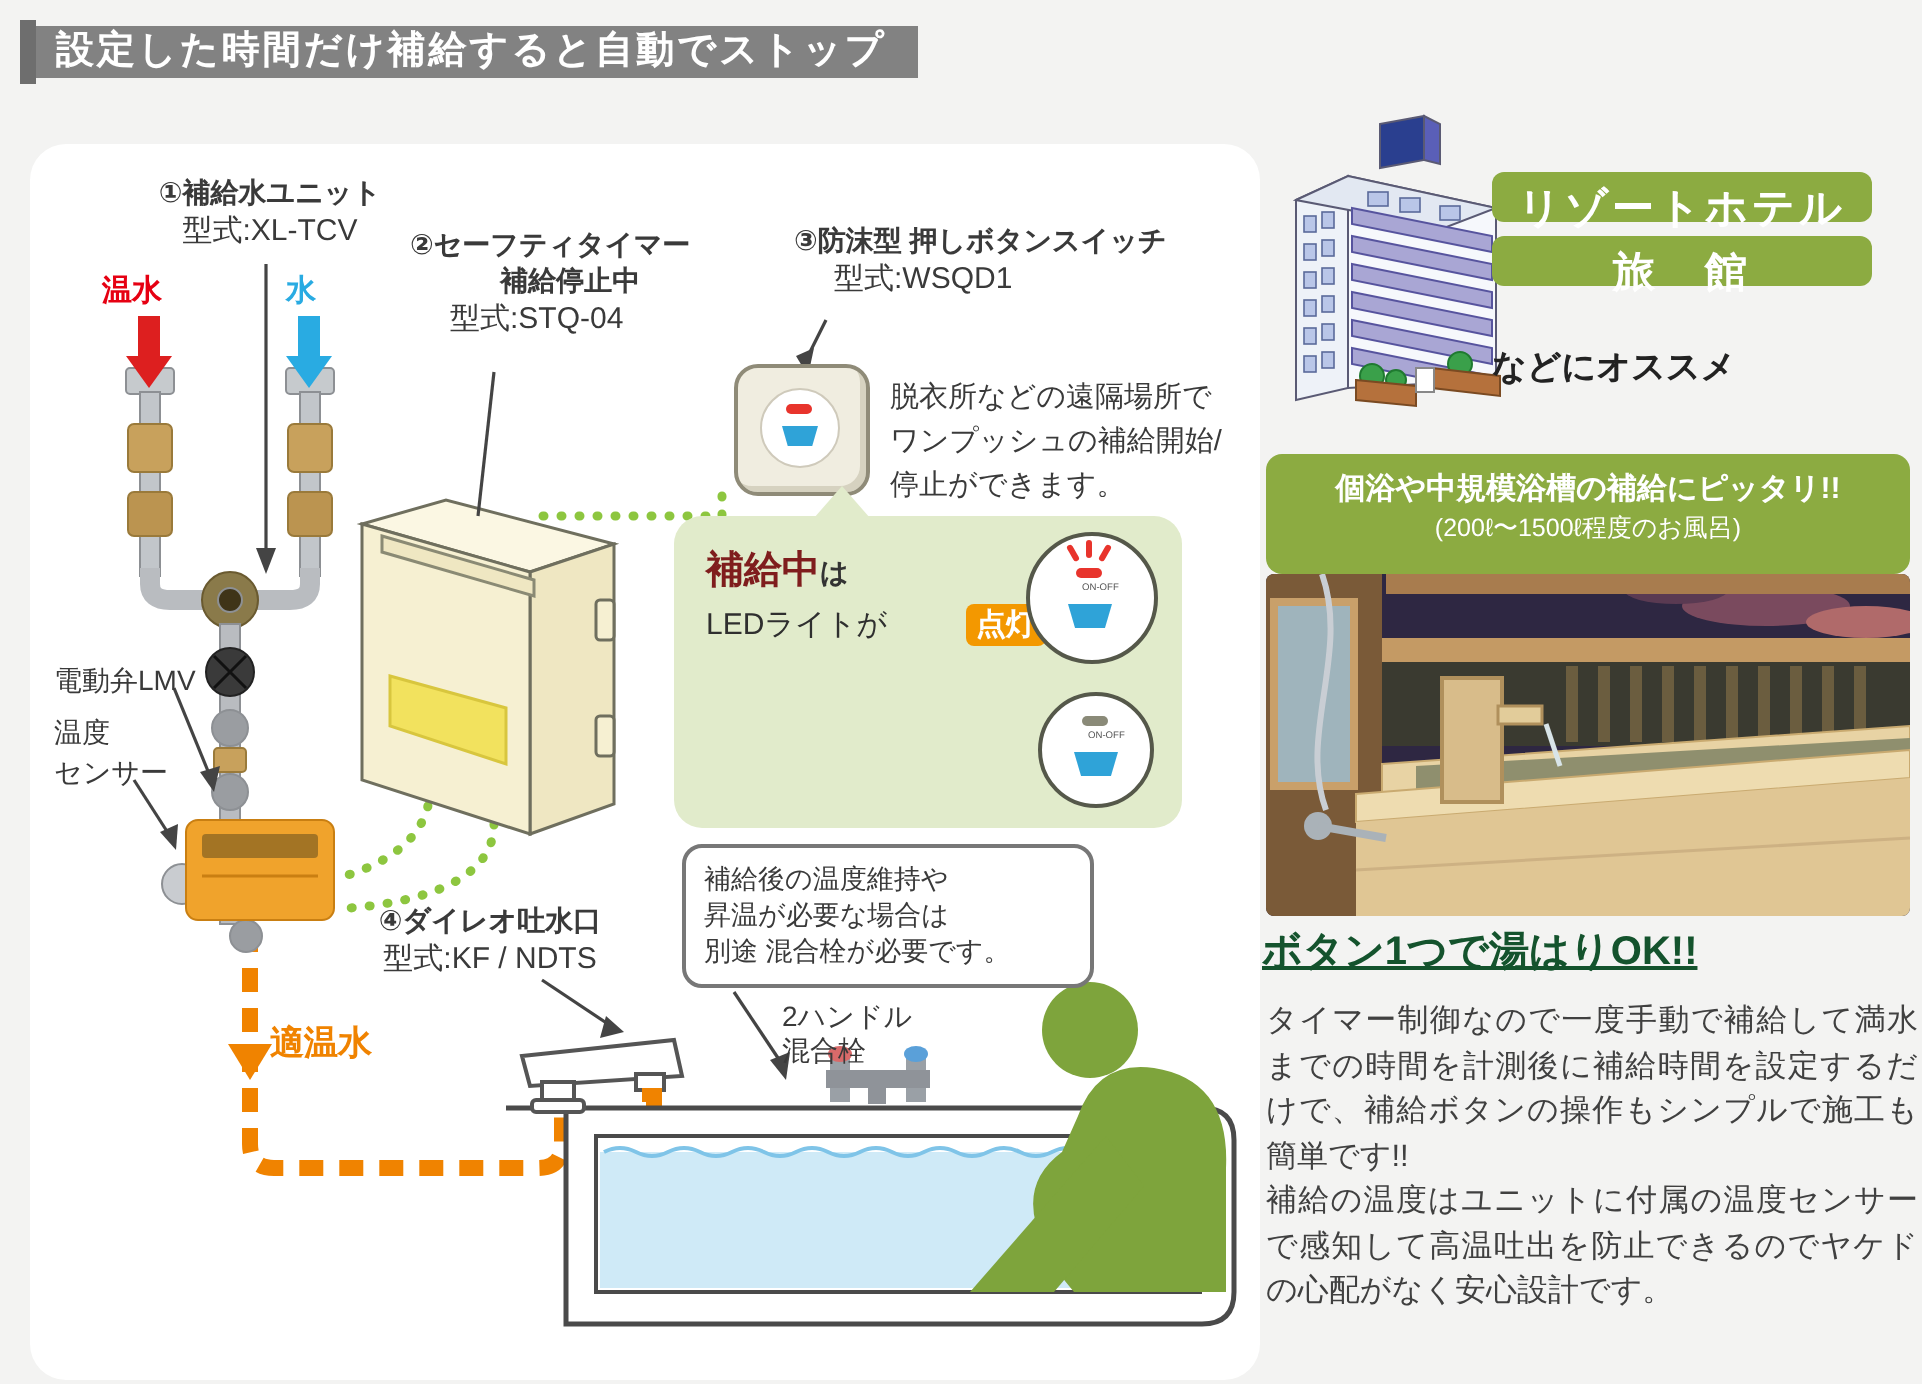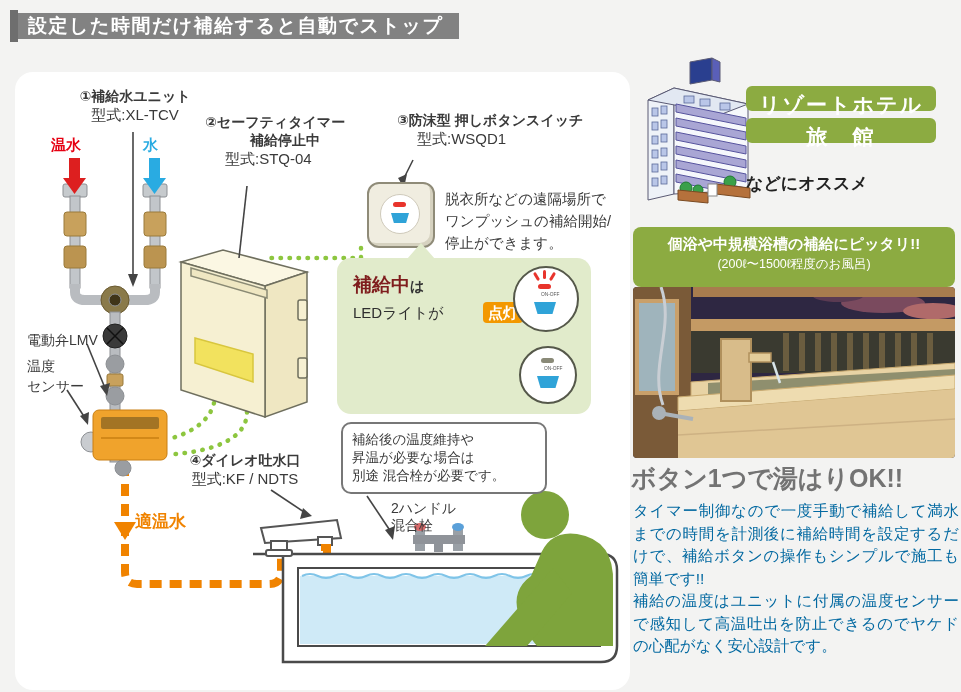--- a/index.html
+++ b/index.html
@@ -53,22 +53,22 @@
     padding:7px 9px;font-size:13.5px;line-height:18px;color:#3a3a3a;}
   
   .tagbar{width:190px;height:25px;background:#8cab41;border-radius:6px;color:#fff;
     font-size:21px;font-weight:bold;text-align:center;line-height:38px;letter-spacing:2px;}
   .tagnote{font-size:17px;font-weight:bold;color:#222;}
   .fitbox{left:633px;top:227px;width:322px;height:60px;background:#8cab41;border-radius:8px;
     color:#fff;text-align:center;}
   .fit1{font-size:15px;font-weight:bold;margin-top:8px;}
   .fit2{font-size:12.5px;margin-top:2px;}
   .photo{left:633px;top:287px;width:322px;height:171px;border-radius:4px;overflow:hidden;}
-  .rhead{left:631px;top:462px;font-size:25px;font-weight:bold;color:#737373;white-space:nowrap;}
-  .rbody{left:633px;top:500px;width:326px;font-size:15.5px;line-height:22.5px;color:#0369a1;
+  .rhead{left:631px;top:462px;font-size:20px;font-weight:bold;color:#14532d;white-space:nowrap;text-decoration:underline;}
+  .rbody{left:633px;top:500px;width:326px;font-size:15.5px;line-height:22.5px;color:#404040;
     text-align:justify;}
 </style>
 </head>
 <body>
 
 <div class="abs hdr-wrap">
   <div class="hdr-cap"></div>
   <div class="hdr-bar">設定した時間だけ補給すると自動でストップ</div>
 </div>
 

